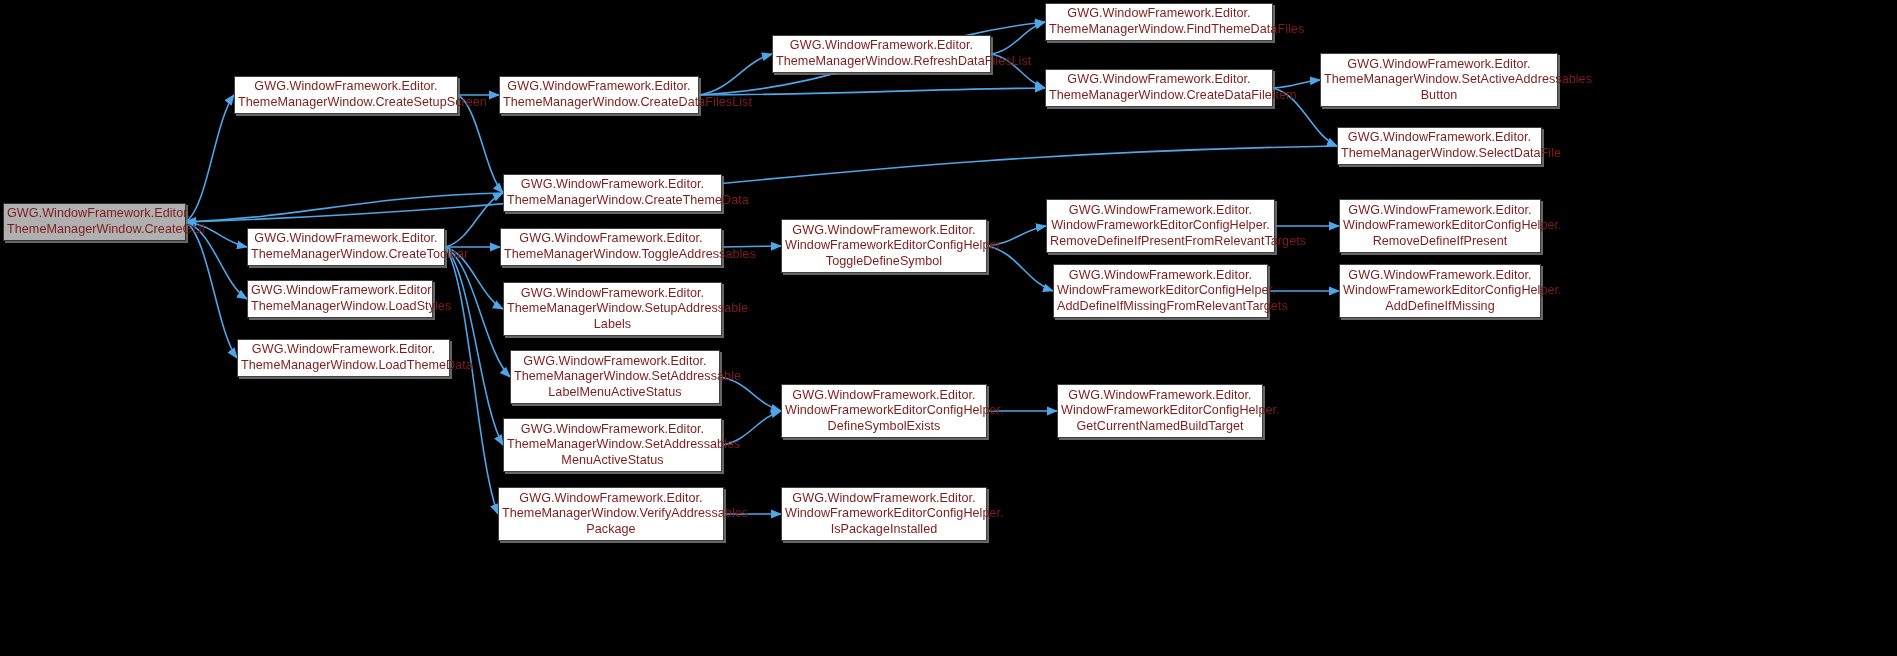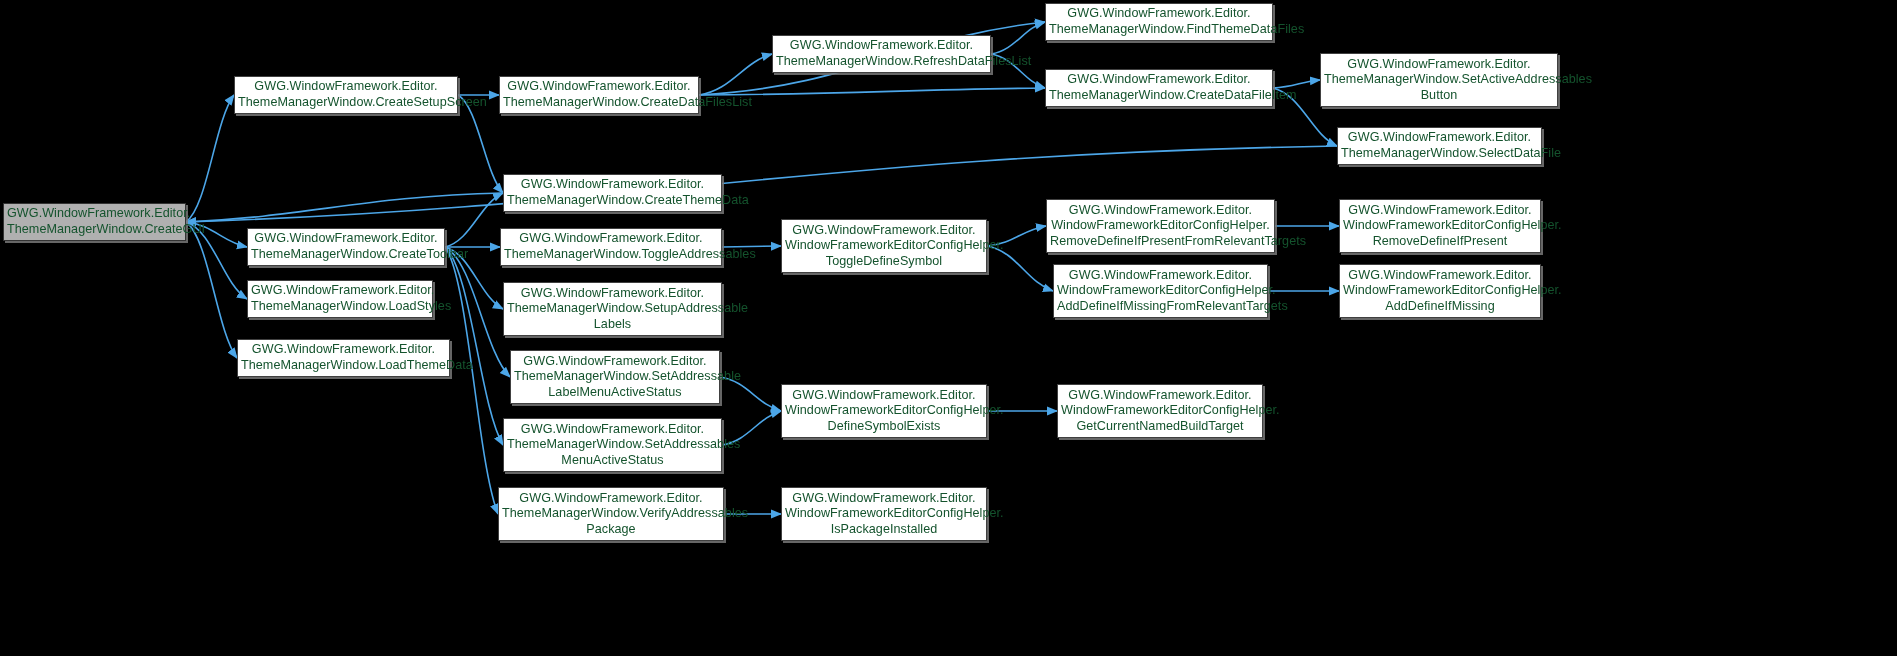--- a/index.html
+++ b/index.html
@@ -26,21 +26,21 @@
   .node {
     position: absolute;
     box-sizing: border-box;
     background: #ffffff;
     border: 1px solid #404040;
     box-shadow: 2px 2px 0 rgba(120,120,120,0.85);
     display: flex;
     align-items: center;
     justify-content: center;
     text-align: center;
-    color: #14532d;
+    color: #7f1d1d;
     font-size: 12.6px;
     line-height: 15.6px;
     letter-spacing: 0.05px;
     padding: 1px 3px;
     white-space: pre-line;
     z-index: 5;
   }
   .node.current {
     background: #b0b0b0;
     border-color: #333333;

